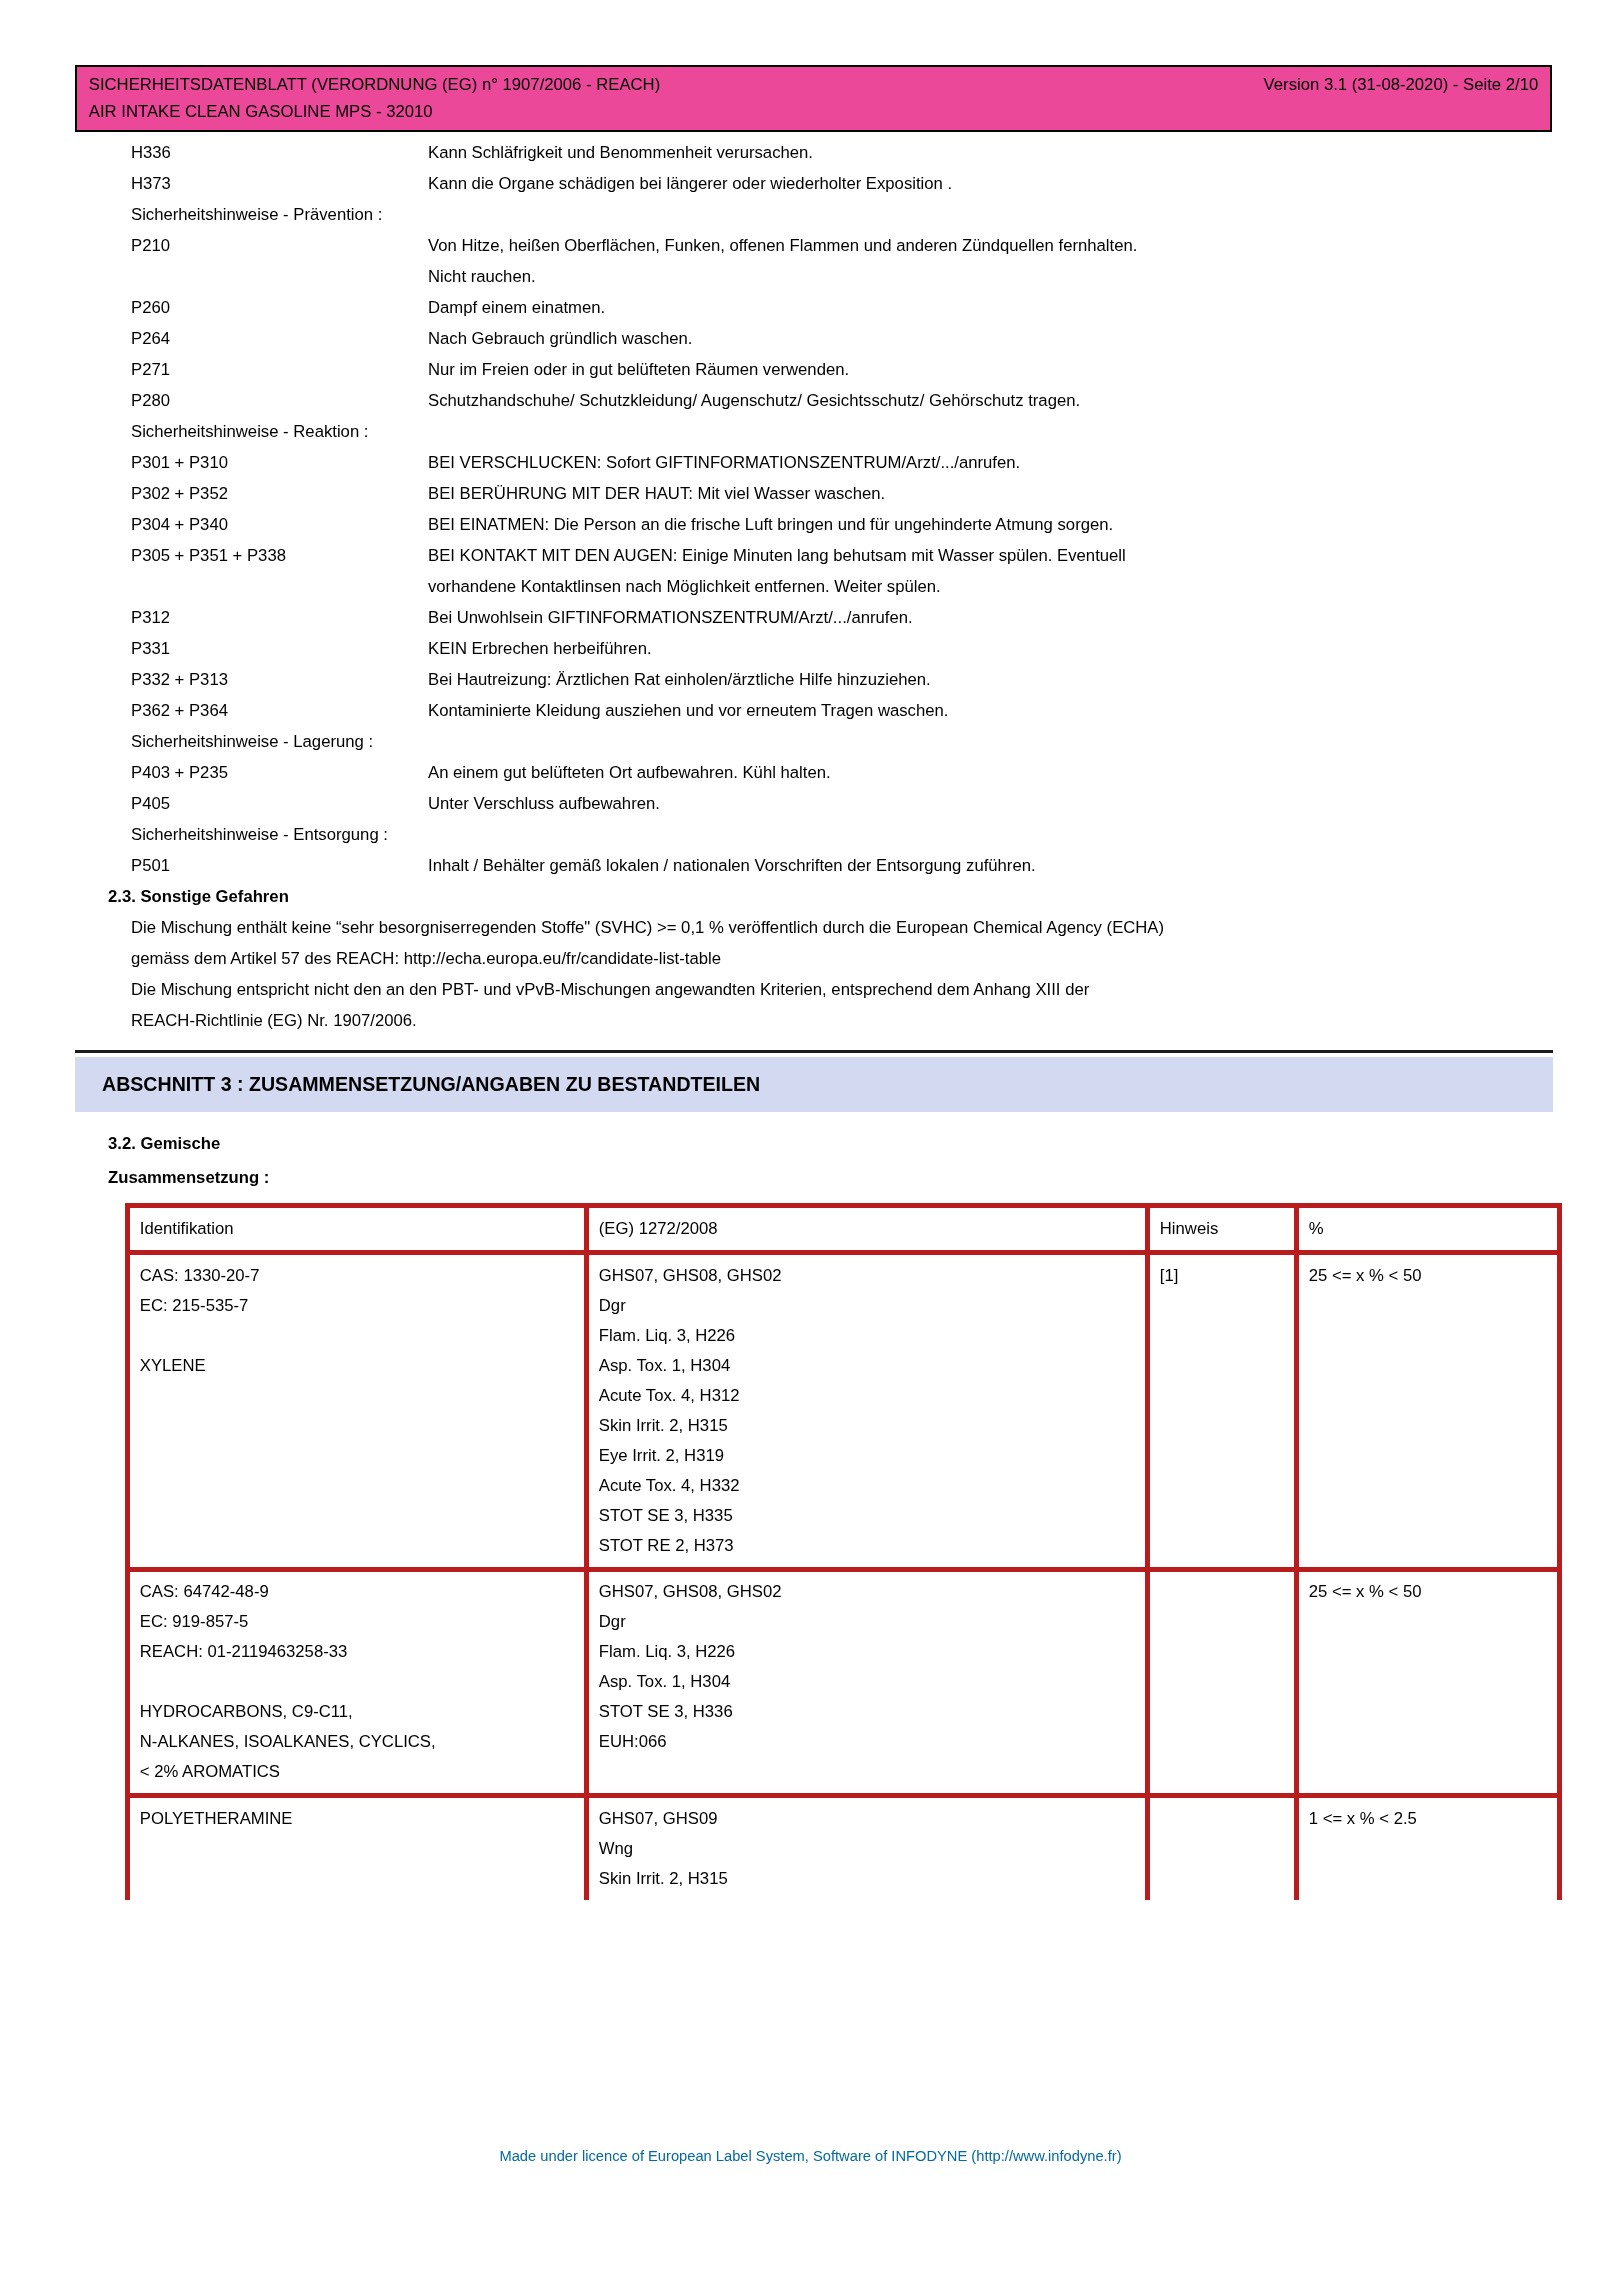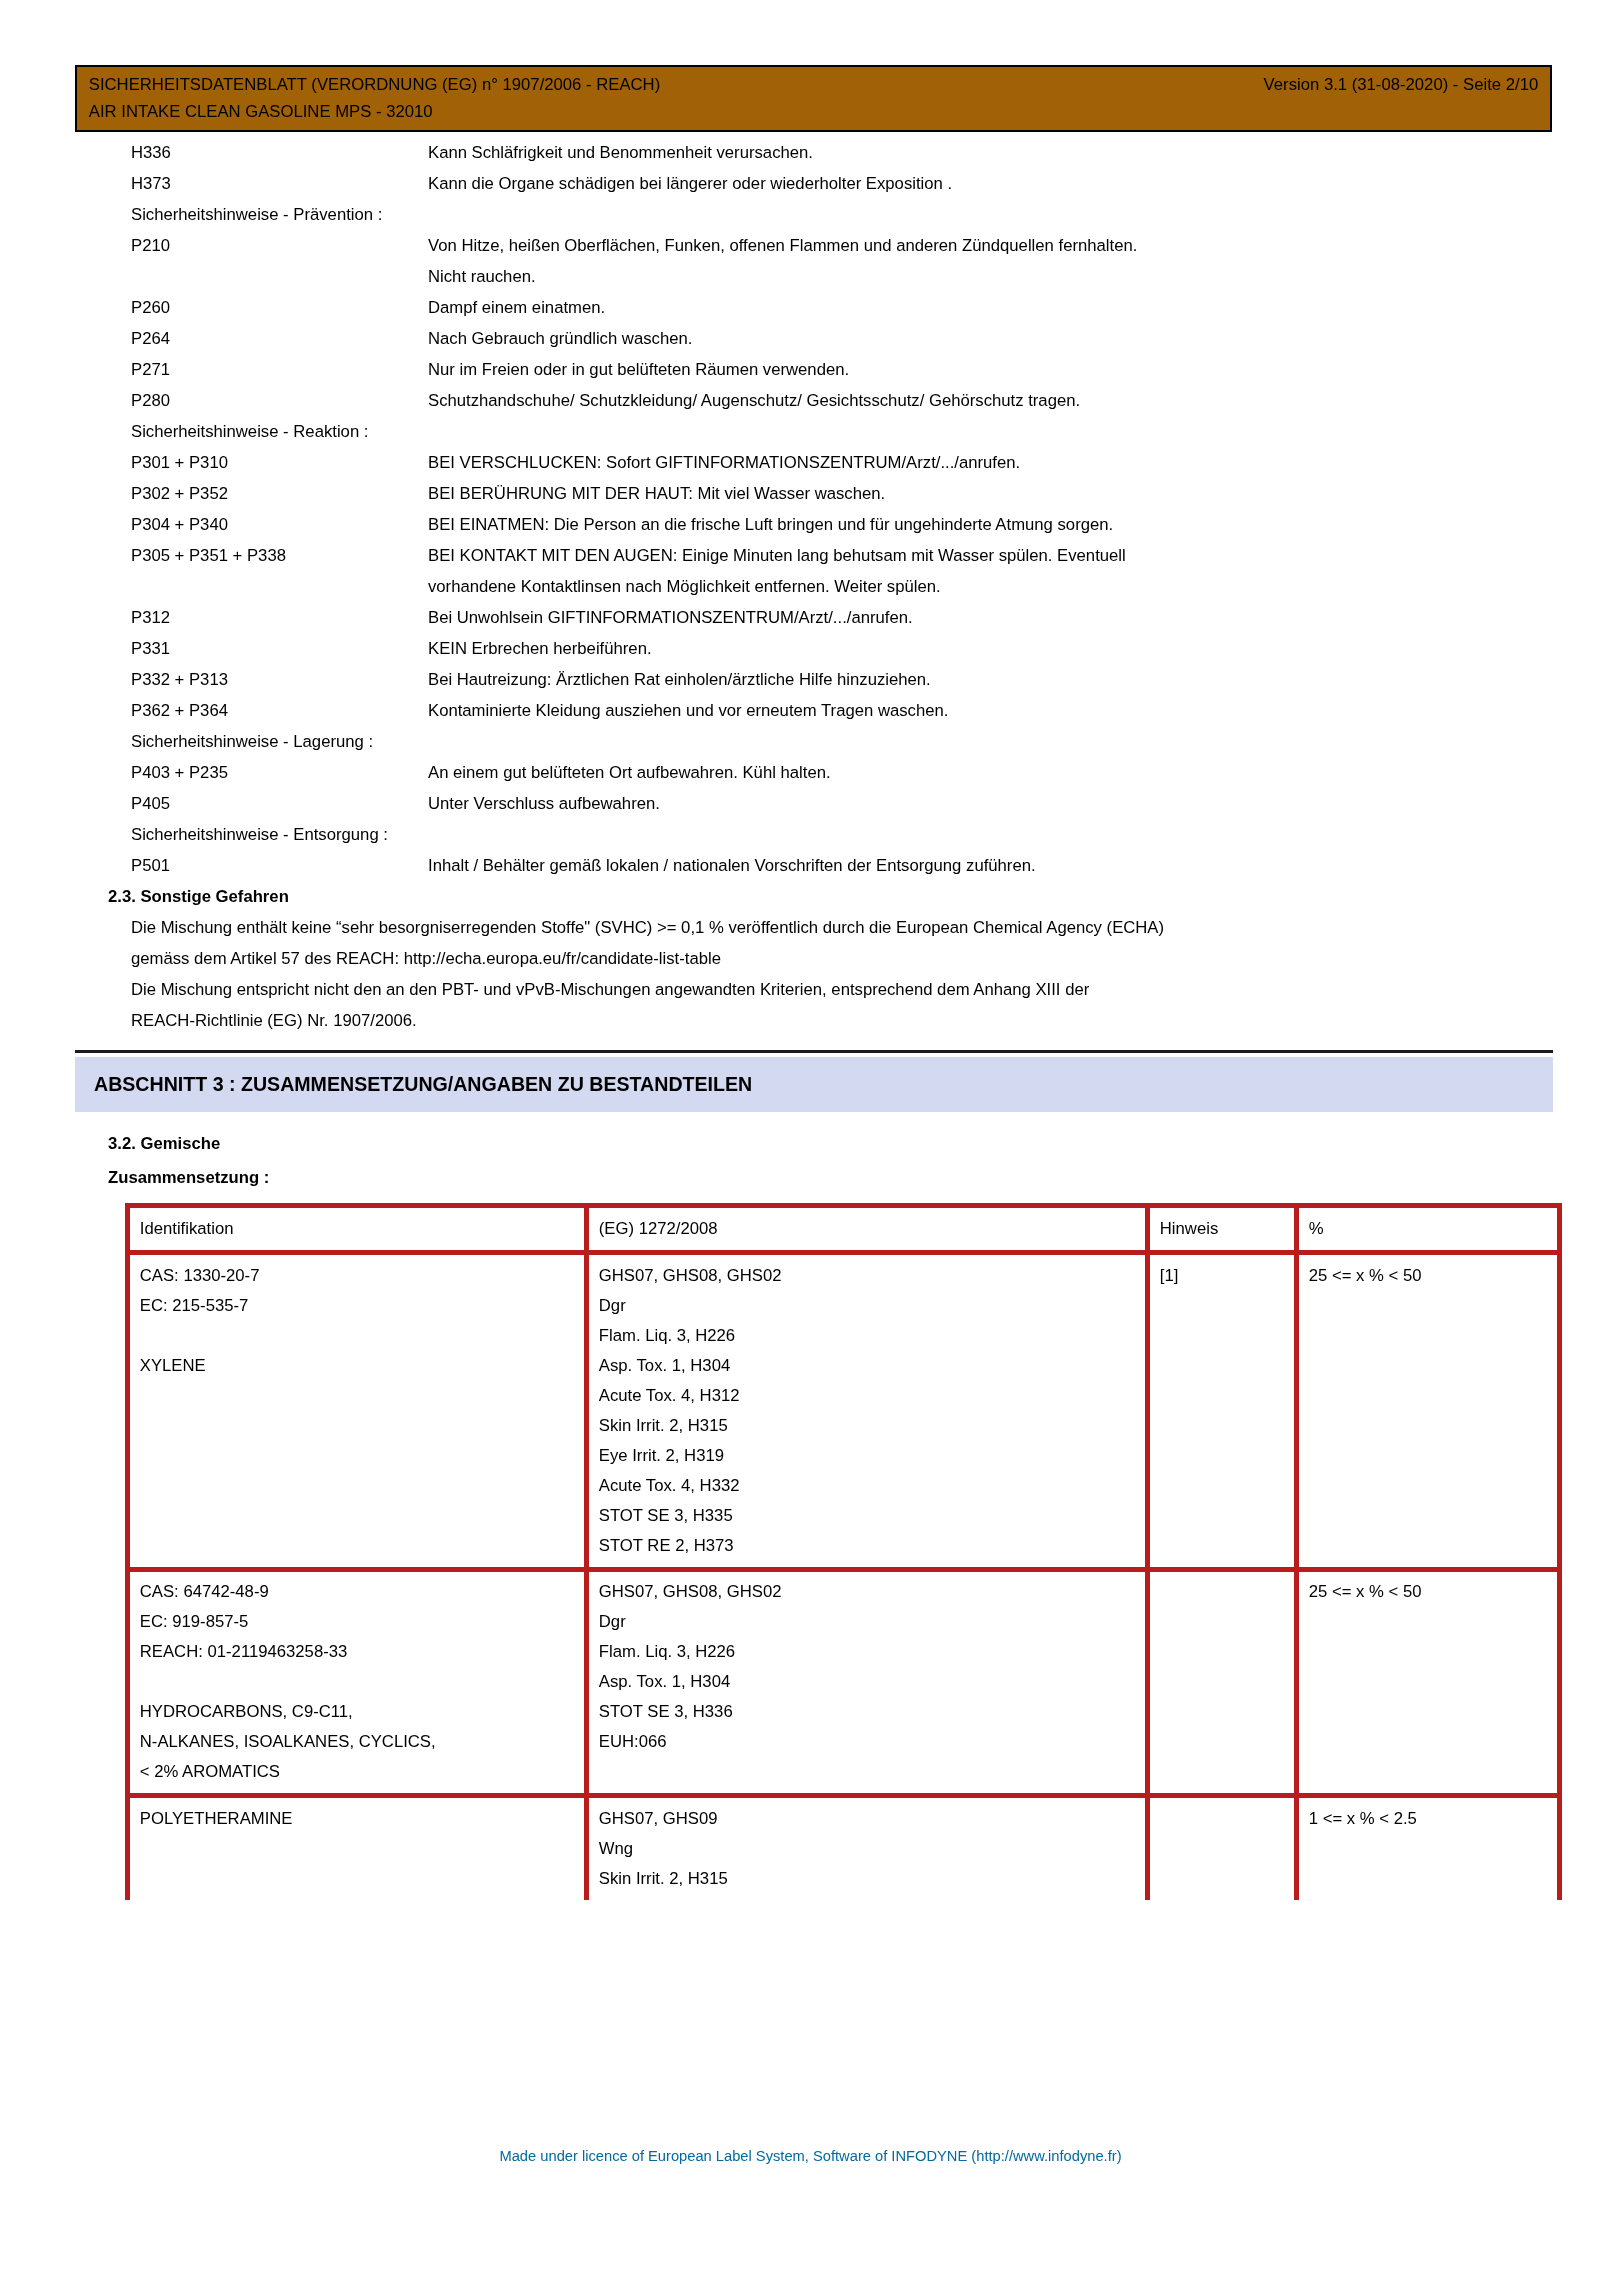--- a/index.html
+++ b/index.html
@@ -9,21 +9,21 @@
     background:#ffffff;
     font-family:"Liberation Sans", sans-serif;
     font-size:16.7px;
     color:#000;
     overflow:hidden;
   }
 
   
   .doc-header {
     position:absolute; top:65px; left:75px; right:69px;
-    background:#a16207;
+    background:#ec4899;
     border:2px solid #000;
     padding:3.9px 11.8px;
     line-height:27.4px;
   }
   .hdr-line1 { display:flex; justify-content:space-between; }
 
   
   .content { position:absolute; top:137px; left:0; right:0; }
   .statements { margin:0 69px 0 131px; line-height:31px; }
   .stmt-row { display:flex; }
@@ -36,21 +36,21 @@
   }
   .paragraph { margin:0 78px 0 131px; line-height:31px; }
 
   
   .section-rule { height:2.9px; background:#1c1c1c; margin:13.7px 68px 4.9px 75px; }
   .section-bar {
     margin:0 68px 0 75px;
     background:#d3d9f0;
     font-size:19.6px; font-weight:bold;
     height:55px; line-height:55px;
-    padding-left:19px;
+    padding-left:27px;
   }
   .mt16 { margin-top:15.7px; }
   .mt8  { margin-top:3px; }
 
   
   .comp-table {
     margin:9.8px 0 0 125px;
     width:1431px;
     border-collapse:collapse;
     table-layout:fixed;

